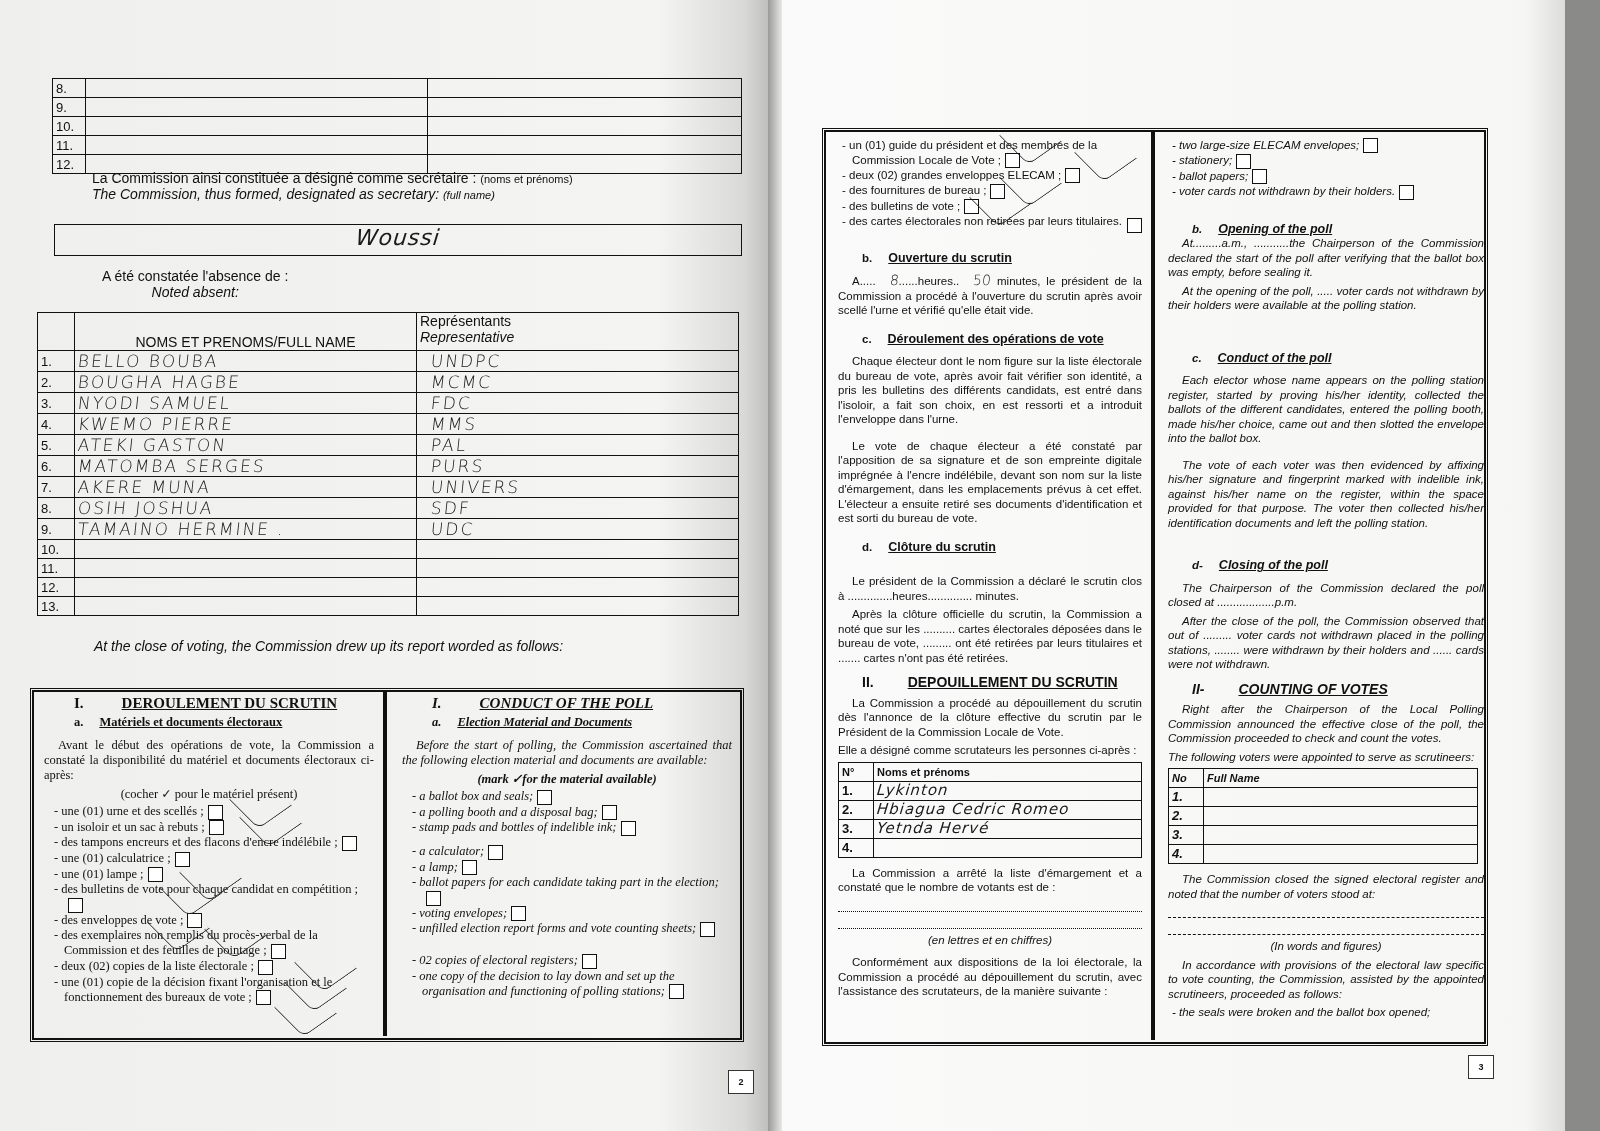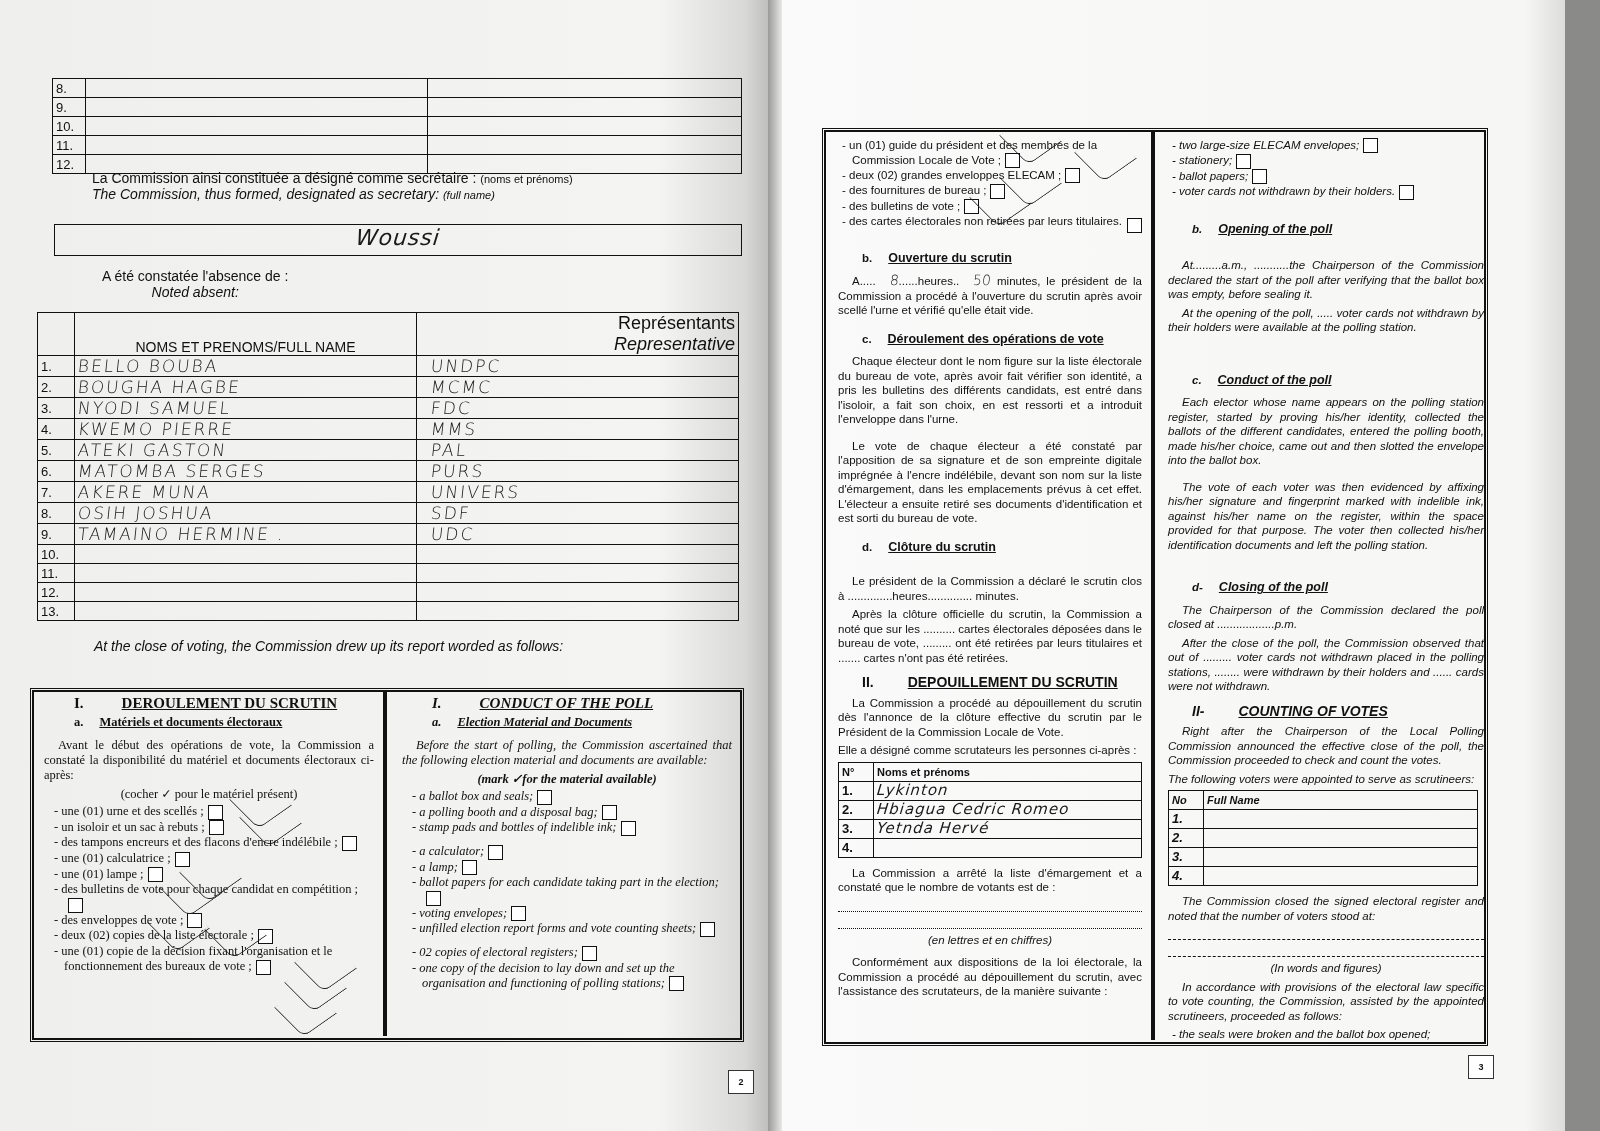--- a/index.html
+++ b/index.html
@@ -79,21 +79,21 @@
 <div class="abs" style="left:102px;top:268px;font-size:14px;text-align:center;">
   <div>A été constatée l'absence de :</div>
   <div class="it">Noted absent:</div>
 </div>
 
 <table class="grid abs" style="left:37px;top:312px;width:702px;">
   <tbody>
       <tr style="height:38px">
     <td style="width:30px"></td>
     <td style="width:335px;vertical-align:bottom;text-align:center;font-size:14px;font-family:'Liberation Sans Narrow','Liberation Sans',sans-serif">NOMS ET PRENOMS/FULL NAME</td>
-    <td style="text-align:right;font-size:18px;vertical-align:top">
+    <td style="text-align:left;font-size:14px;vertical-align:top">
           <div>Représentants</div>
           <div class="it">Representative</div>
         </td>
   </tr>
   <tr>
         <td>1.</td>
         <td><span class="hand">BELLO BOUBA</span></td>
         <td style="padding-left:14px"><span class="hand">UNDPC</span></td>
       </tr>
   <tr>
@@ -178,20 +178,21 @@
   <p style="margin-top:8px">Avant le début des opérations de vote, la Commission a constaté la disponibilité du matériel et documents électoraux ci-après:</p>
   <div class="center">(cocher ✓ pour le matériel présent)</div>
   <ul class="items">
     <li><span>une (01) urne et des scellés ;</span><span class="box"></span></li>
     <li><span>un isoloir et un sac à rebuts ;</span><span class="box"></span></li>
     <li><span>des tampons encreurs et des flacons d'encre indélébile ;</span><span class="box"></span></li>
     <li><span>une (01) calculatrice ;</span><span class="box"></span></li>
     <li><span>une (01) lampe ;</span><span class="box"></span></li>
     <li><span>des bulletins de vote pour chaque candidat en compétition ;</span><span class="box"></span></li>
     <li><span>des enveloppes de vote ;</span><span class="box"></span></li>
+    <li><span>des exemplaires non remplis du procès-verbal de la Commission et des feuilles de pointage ;</span><span class="box"></span></li>
     <li><span>deux (02) copies de la liste électorale ;</span><span class="box"></span></li>
     <li><span>une (01) copie de la décision fixant l'organisation et le fonctionnement des bureaux de vote ;</span><span class="box"></span></li>
   </ul>
 </div>
 
 <div class="check" style="left:240px;top:782px;"></div>
 <div class="check" style="left:250px;top:800px;"></div>
 <div class="check" style="left:190px;top:855px;"></div>
 <div class="check" style="left:170px;top:870px;"></div>
 <div class="check" style="left:158px;top:905px;"></div>
@@ -213,21 +214,21 @@
   <div class="center b">(mark ✓for the material available)</div>
   <ul class="items">
     <li><span>a ballot box and seals;</span><span class="box"></span></li>
     <li><span>a polling booth and a disposal bag;</span><span class="box"></span></li>
     <li><span>stamp pads and bottles of indelible ink;</span><span class="box"></span></li>
     <li style="margin-top:8px"><span>a calculator;</span><span class="box"></span></li>
     <li><span>a lamp;</span><span class="box"></span></li>
     <li><span>ballot papers for each candidate taking part in the election;</span><span class="box"></span></li>
     <li><span>voting envelopes;</span><span class="box"></span></li>
     <li><span>unfilled election report forms and vote counting sheets;</span><span class="box"></span></li>
-    <li style="margin-top:8px"><span>02 copies of electoral registers;</span><span class="box"></span></li>
+    <li style="margin-top:16px"><span>02 copies of electoral registers;</span><span class="box"></span></li>
     <li><span>one copy of the decision to lay down and set up the organisation and functioning of polling stations;</span><span class="box"></span></li>
   </ul>
 </div>
 
 <div class="pnum" style="left:728px;top:1070px;">2</div>
 
 <div class="frame" style="left:822px;top:128px;width:660px;height:912px;"></div>
 <div class="abs" style="left:1151px;top:130px;width:4px;height:910px;background:#111;"></div>
 
 <div class="col" style="left:828px;top:130px;width:304px;font-size:11.5px;line-height:14.5px;">
@@ -300,21 +301,21 @@
   <ul class="items" style="padding-left:4px">
     <li><span>two large-size ELECAM envelopes;</span><span class="box"></span></li>
     <li><span>stationery;</span><span class="box"></span></li>
     <li><span>ballot papers;</span><span class="box"></span></li>
     <li><span>voter cards not withdrawn by their holders.</span><span class="box"></span></li>
   </ul>
   <div style="margin-top:22px;display:flex;gap:16px;padding-left:24px">
       <span class="b">b.</span>
       <span class="sub">Opening of the poll</span>
     </div>
-  <p style="margin-top:22px">At.........a.m., ...........the Chairperson of the Commission declared the start of the poll after verifying that the ballot box was empty, before sealing it.</p>
+  <p style="margin-top:0">At.........a.m., ...........the Chairperson of the Commission declared the start of the poll after verifying that the ballot box was empty, before sealing it.</p>
   <p>At the opening of the poll, ..... voter cards not withdrawn by their holders were available at the polling station.</p>
   <div style="margin-top:38px;display:flex;gap:16px;padding-left:24px">
       <span class="b">c.</span>
       <span class="sub">Conduct of the poll</span>
     </div>
   <p style="margin-top:8px">Each elector whose name appears on the polling station register, started by proving his/her identity, collected the ballots of the different candidates, entered the polling booth, made his/her choice, came out and then slotted the envelope into the ballot box.</p>
   <p style="margin-top:12px">The vote of each voter was then evidenced by affixing his/her signature and fingerprint marked with indelible ink, against his/her name on the register, within the space provided for that purpose. The voter then collected his/her identification documents and left the polling station.</p>
   <div style="margin-top:28px;display:flex;gap:16px;padding-left:24px">
       <span class="b">d-</span>
       <span class="sub">Closing of the poll</span>

